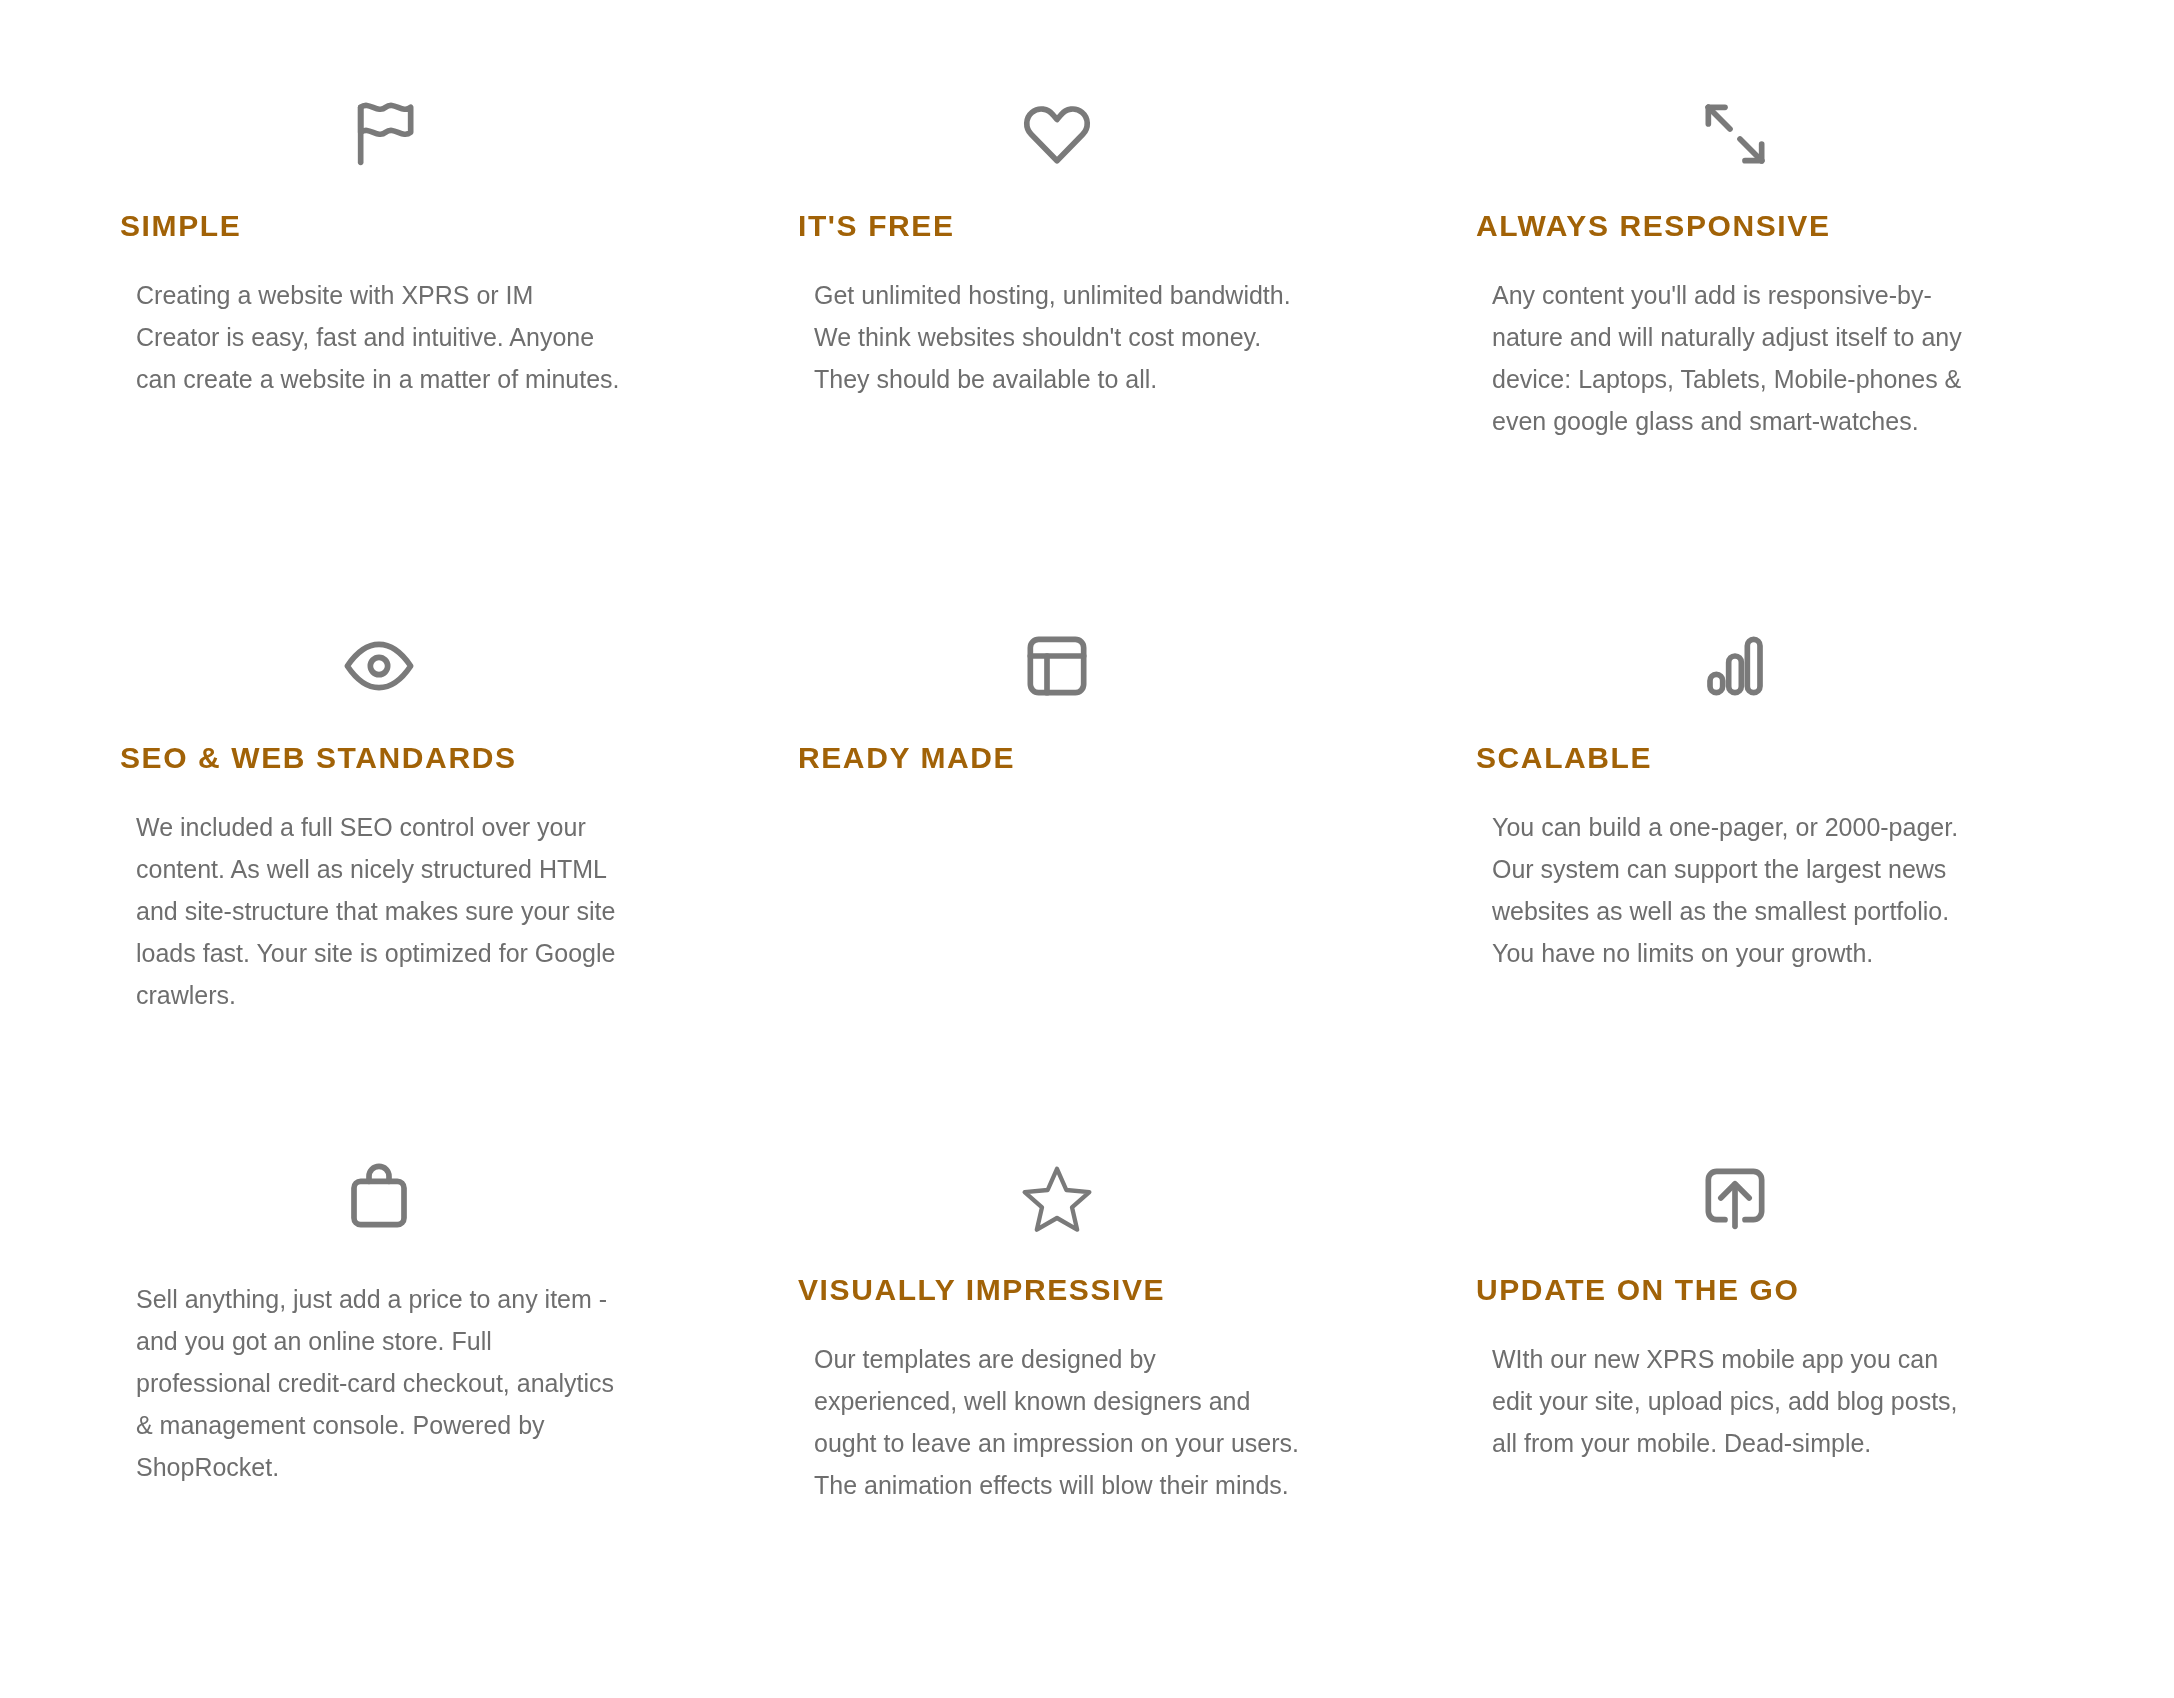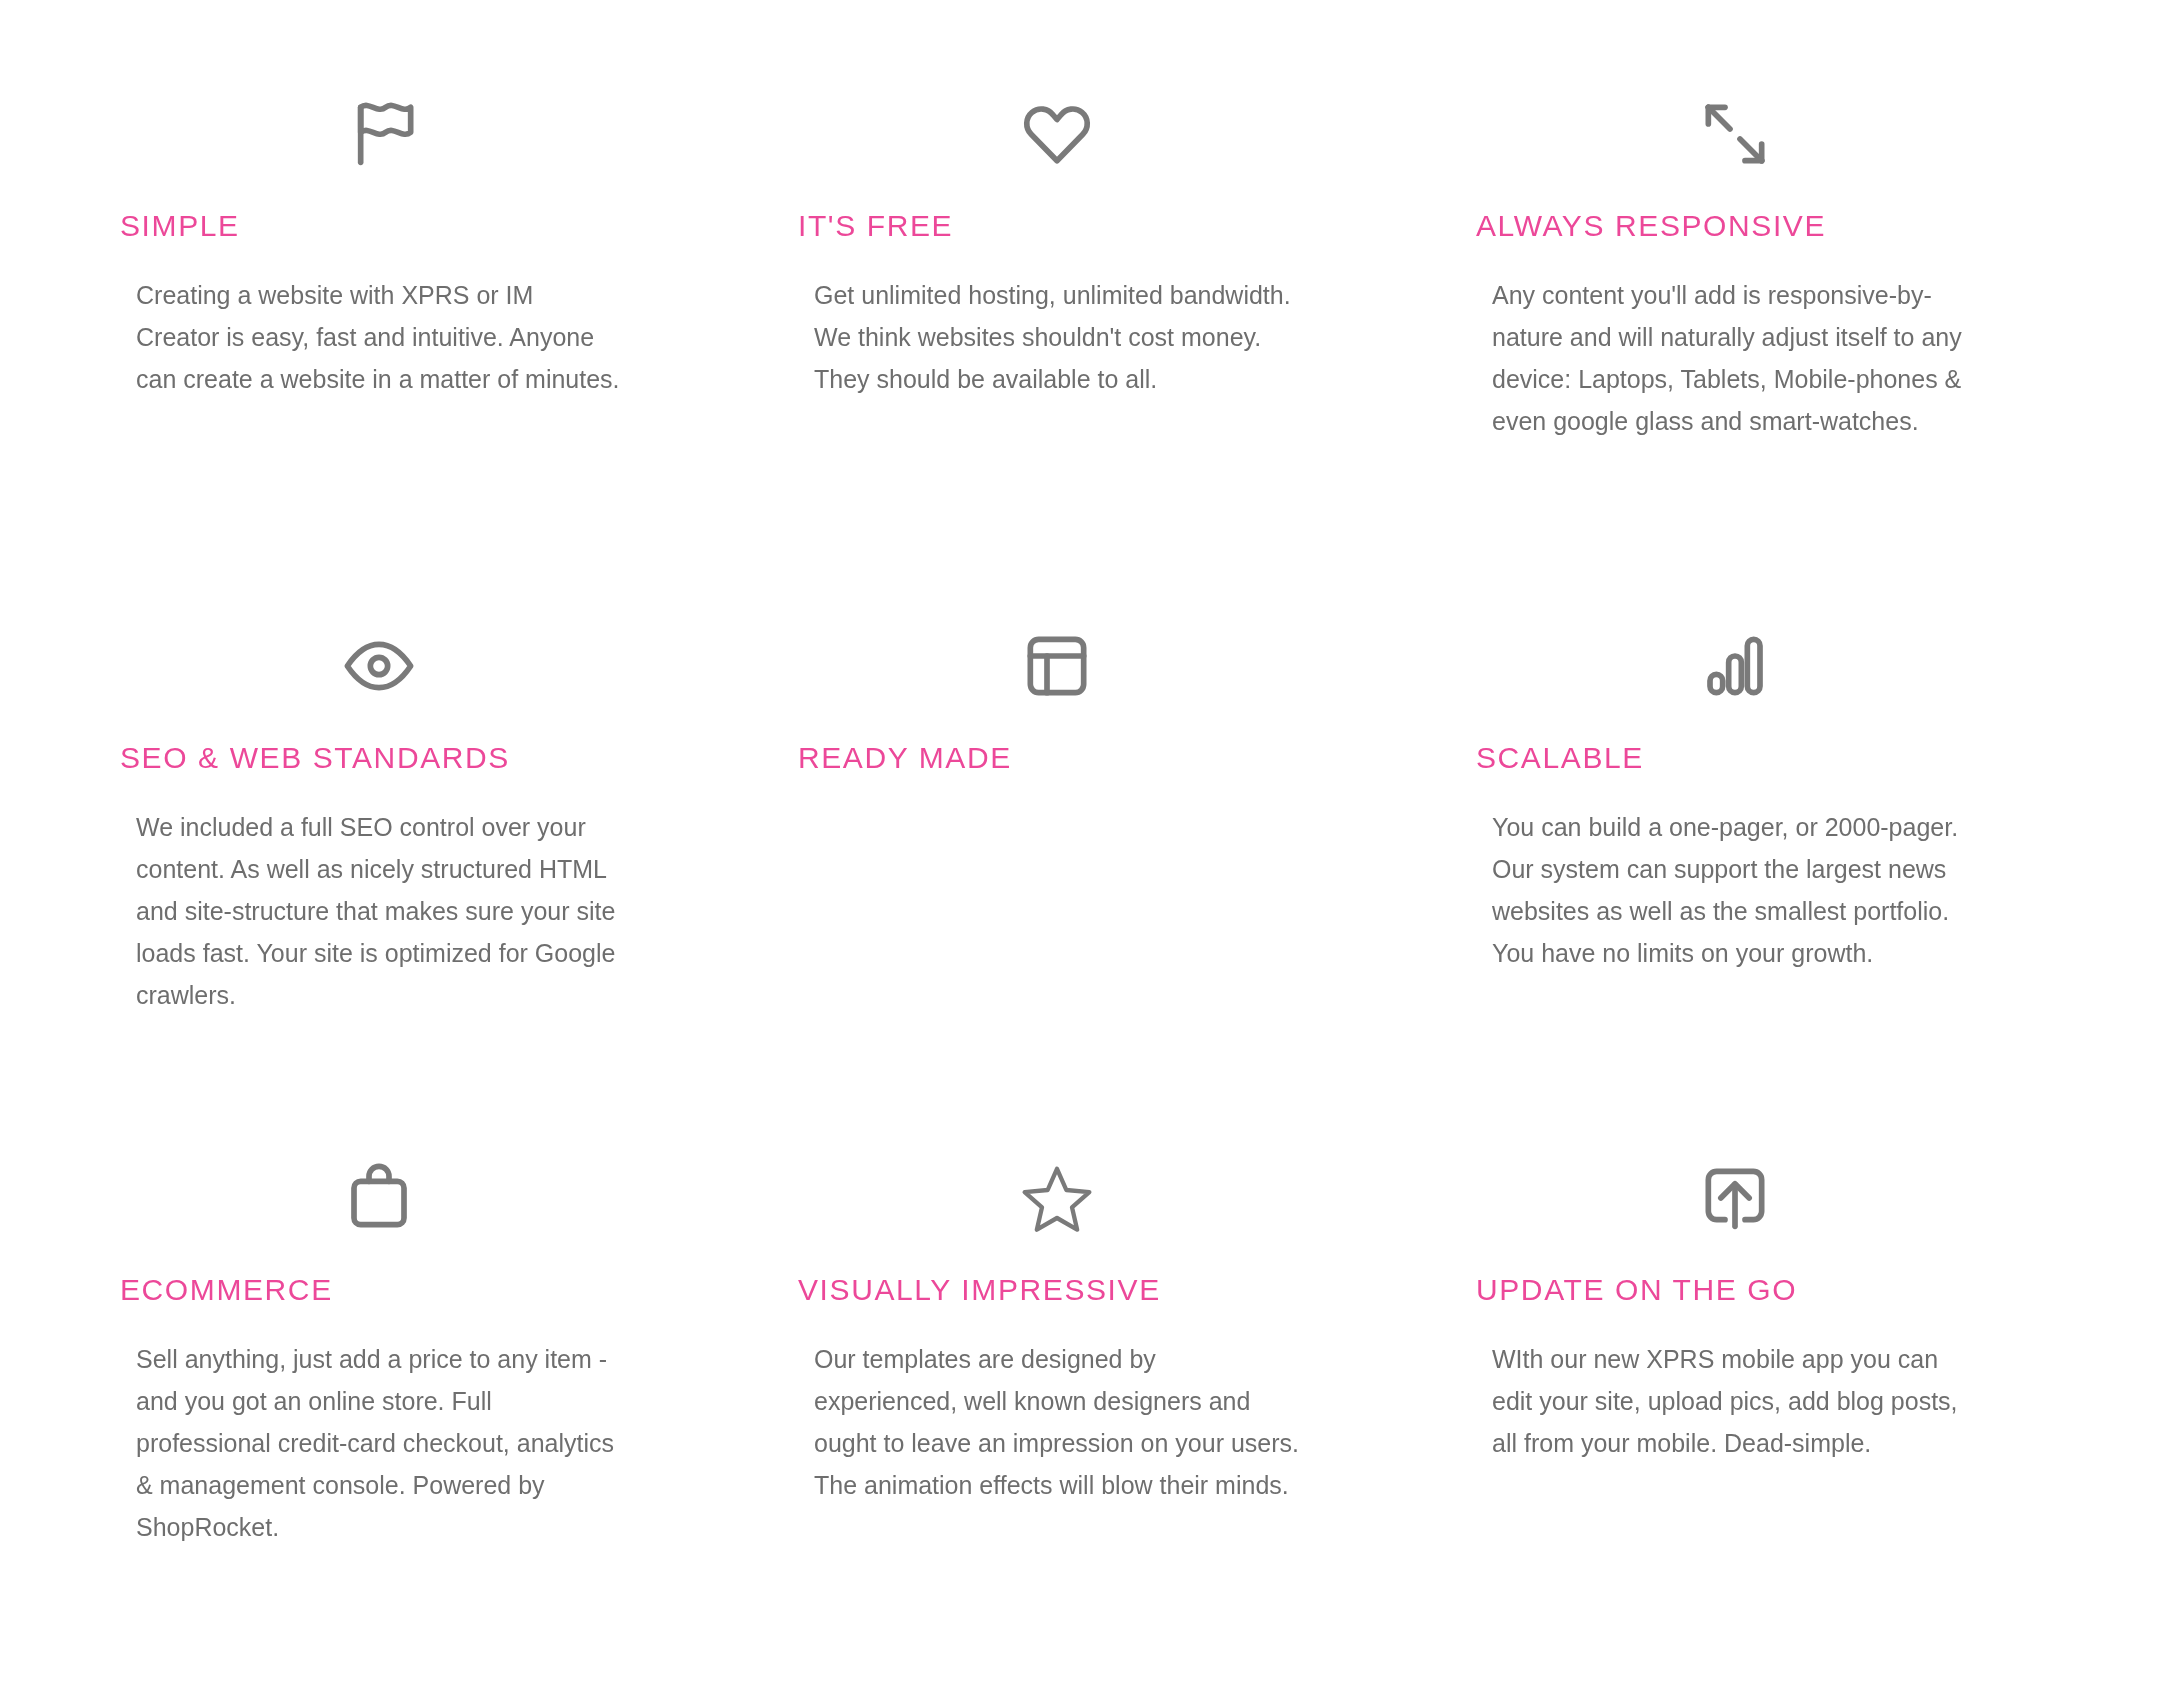--- a/index.html
+++ b/index.html
@@ -45,23 +45,23 @@
     justify-content: center;
     margin-bottom: 10px;
   }
 
   .feature-icon-wrap svg {
     display: block;
   }
 
   .feature-title {
     font-size: 30px;
-    font-weight: 400;
+    font-weight: 700;
     letter-spacing: 1.6px;
-    color: #ec4899;
+    color: #a16207;
     margin: 0 0 30px 0;
     line-height: 1.2;
     text-transform: uppercase;
   }
 
   .feature-text {
     font-size: 25px;
     line-height: 1.68;
     color: #6e6e6e;
     margin: 16px;
@@ -144,21 +144,20 @@
       <p class="feature-text">You can build a one-pager, or 2000-pager. Our system can support the largest news websites as well as the smallest portfolio. You have no limits on your growth.</p>
     </div>
 
     <div class="feature-card">
       <div class="feature-icon-wrap">
         <svg width="80" height="80" viewBox="0 0 48 48" fill="none" stroke="#7a7a7a" stroke-width="3.4" stroke-linecap="round" stroke-linejoin="round">
           <path d="M18 14 V11 a6 6 0 0 1 12 0 v3"></path>
           <rect x="9" y="14" width="30" height="26" rx="4"></rect>
         </svg>
       </div>
-      <h3 class="feature-title">ECOMMERCE</h3>
       <p class="feature-text">Sell anything, just add a price to any item - and you got an online store. Full professional credit-card checkout, analytics &amp; management console. Powered by ShopRocket.</p>
     </div>
 
     <div class="feature-card">
       <div class="feature-icon-wrap">
         <svg width="80" height="80" viewBox="0 0 48 48" fill="none" stroke="#7a7a7a" stroke-width="2.6" stroke-linecap="round" stroke-linejoin="round">
           <path d="M24 6.5 L29.6 19.2 L43.4 20.5 L33 29.6 L36.1 43 L24 36 L11.9 43 L15 29.6 L4.6 20.5 L18.4 19.2 z"></path>
         </svg>
       </div>
       <h3 class="feature-title">VISUALLY IMPRESSIVE</h3>

